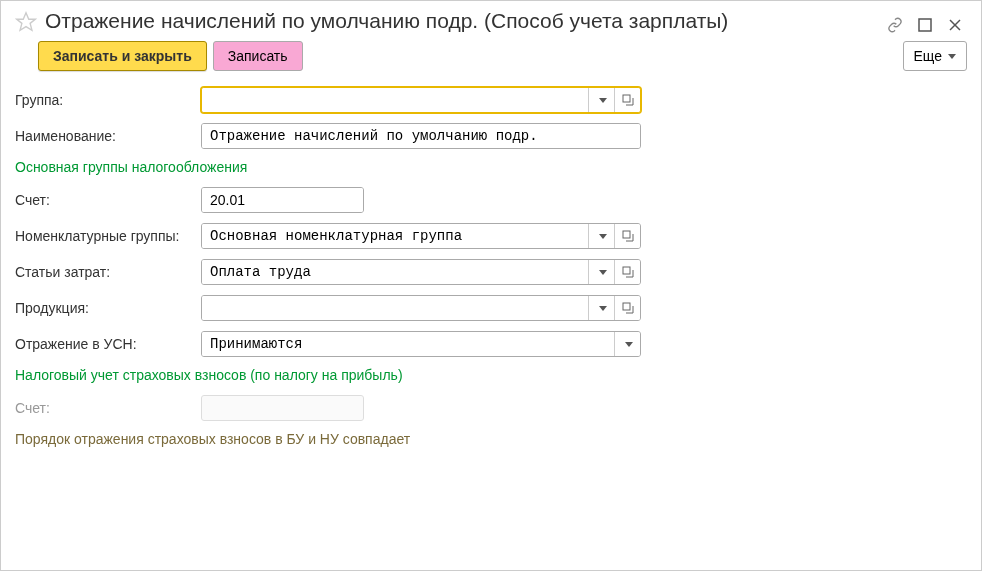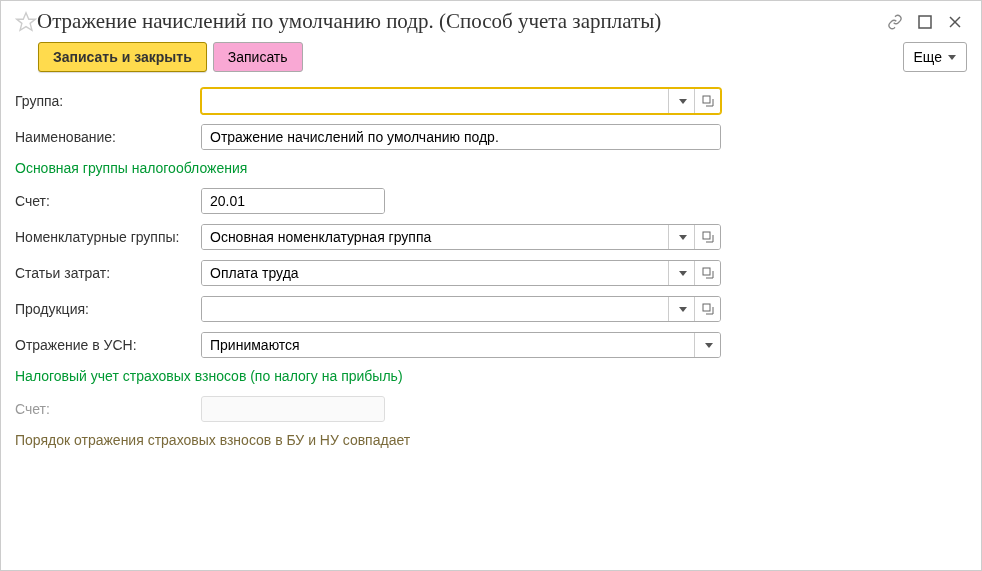--- a/index.html
+++ b/index.html
@@ -9,23 +9,23 @@
       background: #fff;
       color: #333;
       width: 982px;
       height: 571px;
       border: 1px solid #ccc;
       padding: 0;
       overflow: hidden;
     }
     .header {
       display: flex;
-      align-items: center;
+      align-items: flex-end;
       padding: 8px 14px 4px 14px;
-      font-family: Liberation Serif, serif;
+      gap: 8px;
     }
     .star-icon {
       width: 22px;
       height: 22px;
       flex-shrink: 0;
     }
     .star-icon svg { width: 100%; height: 100%; }
     .title {
       font-size: 21px;
       color: #333;
@@ -136,22 +136,22 @@
       border: none;
       border-left: 1px solid #ccc;
       background: #fff;
       cursor: pointer;
       display: flex;
       align-items: center;
       justify-content: center;
       font-size: 12px;
       color: #555;
     }
-    .w520 { width: 520px; }
-    .w165 { width: 184px; }
+    .w520 { width: 440px; font-family: Liberation Mono, monospace; }
+    .w165 { width: 163px; }
     .section-header {
       color: #009933;
       margin: 4px 0 12px 0;
       font-size: 14px;
     }
     .note {
       color: #7a6a3a;
       font-size: 14px;
       margin-top: 4px;
     }

